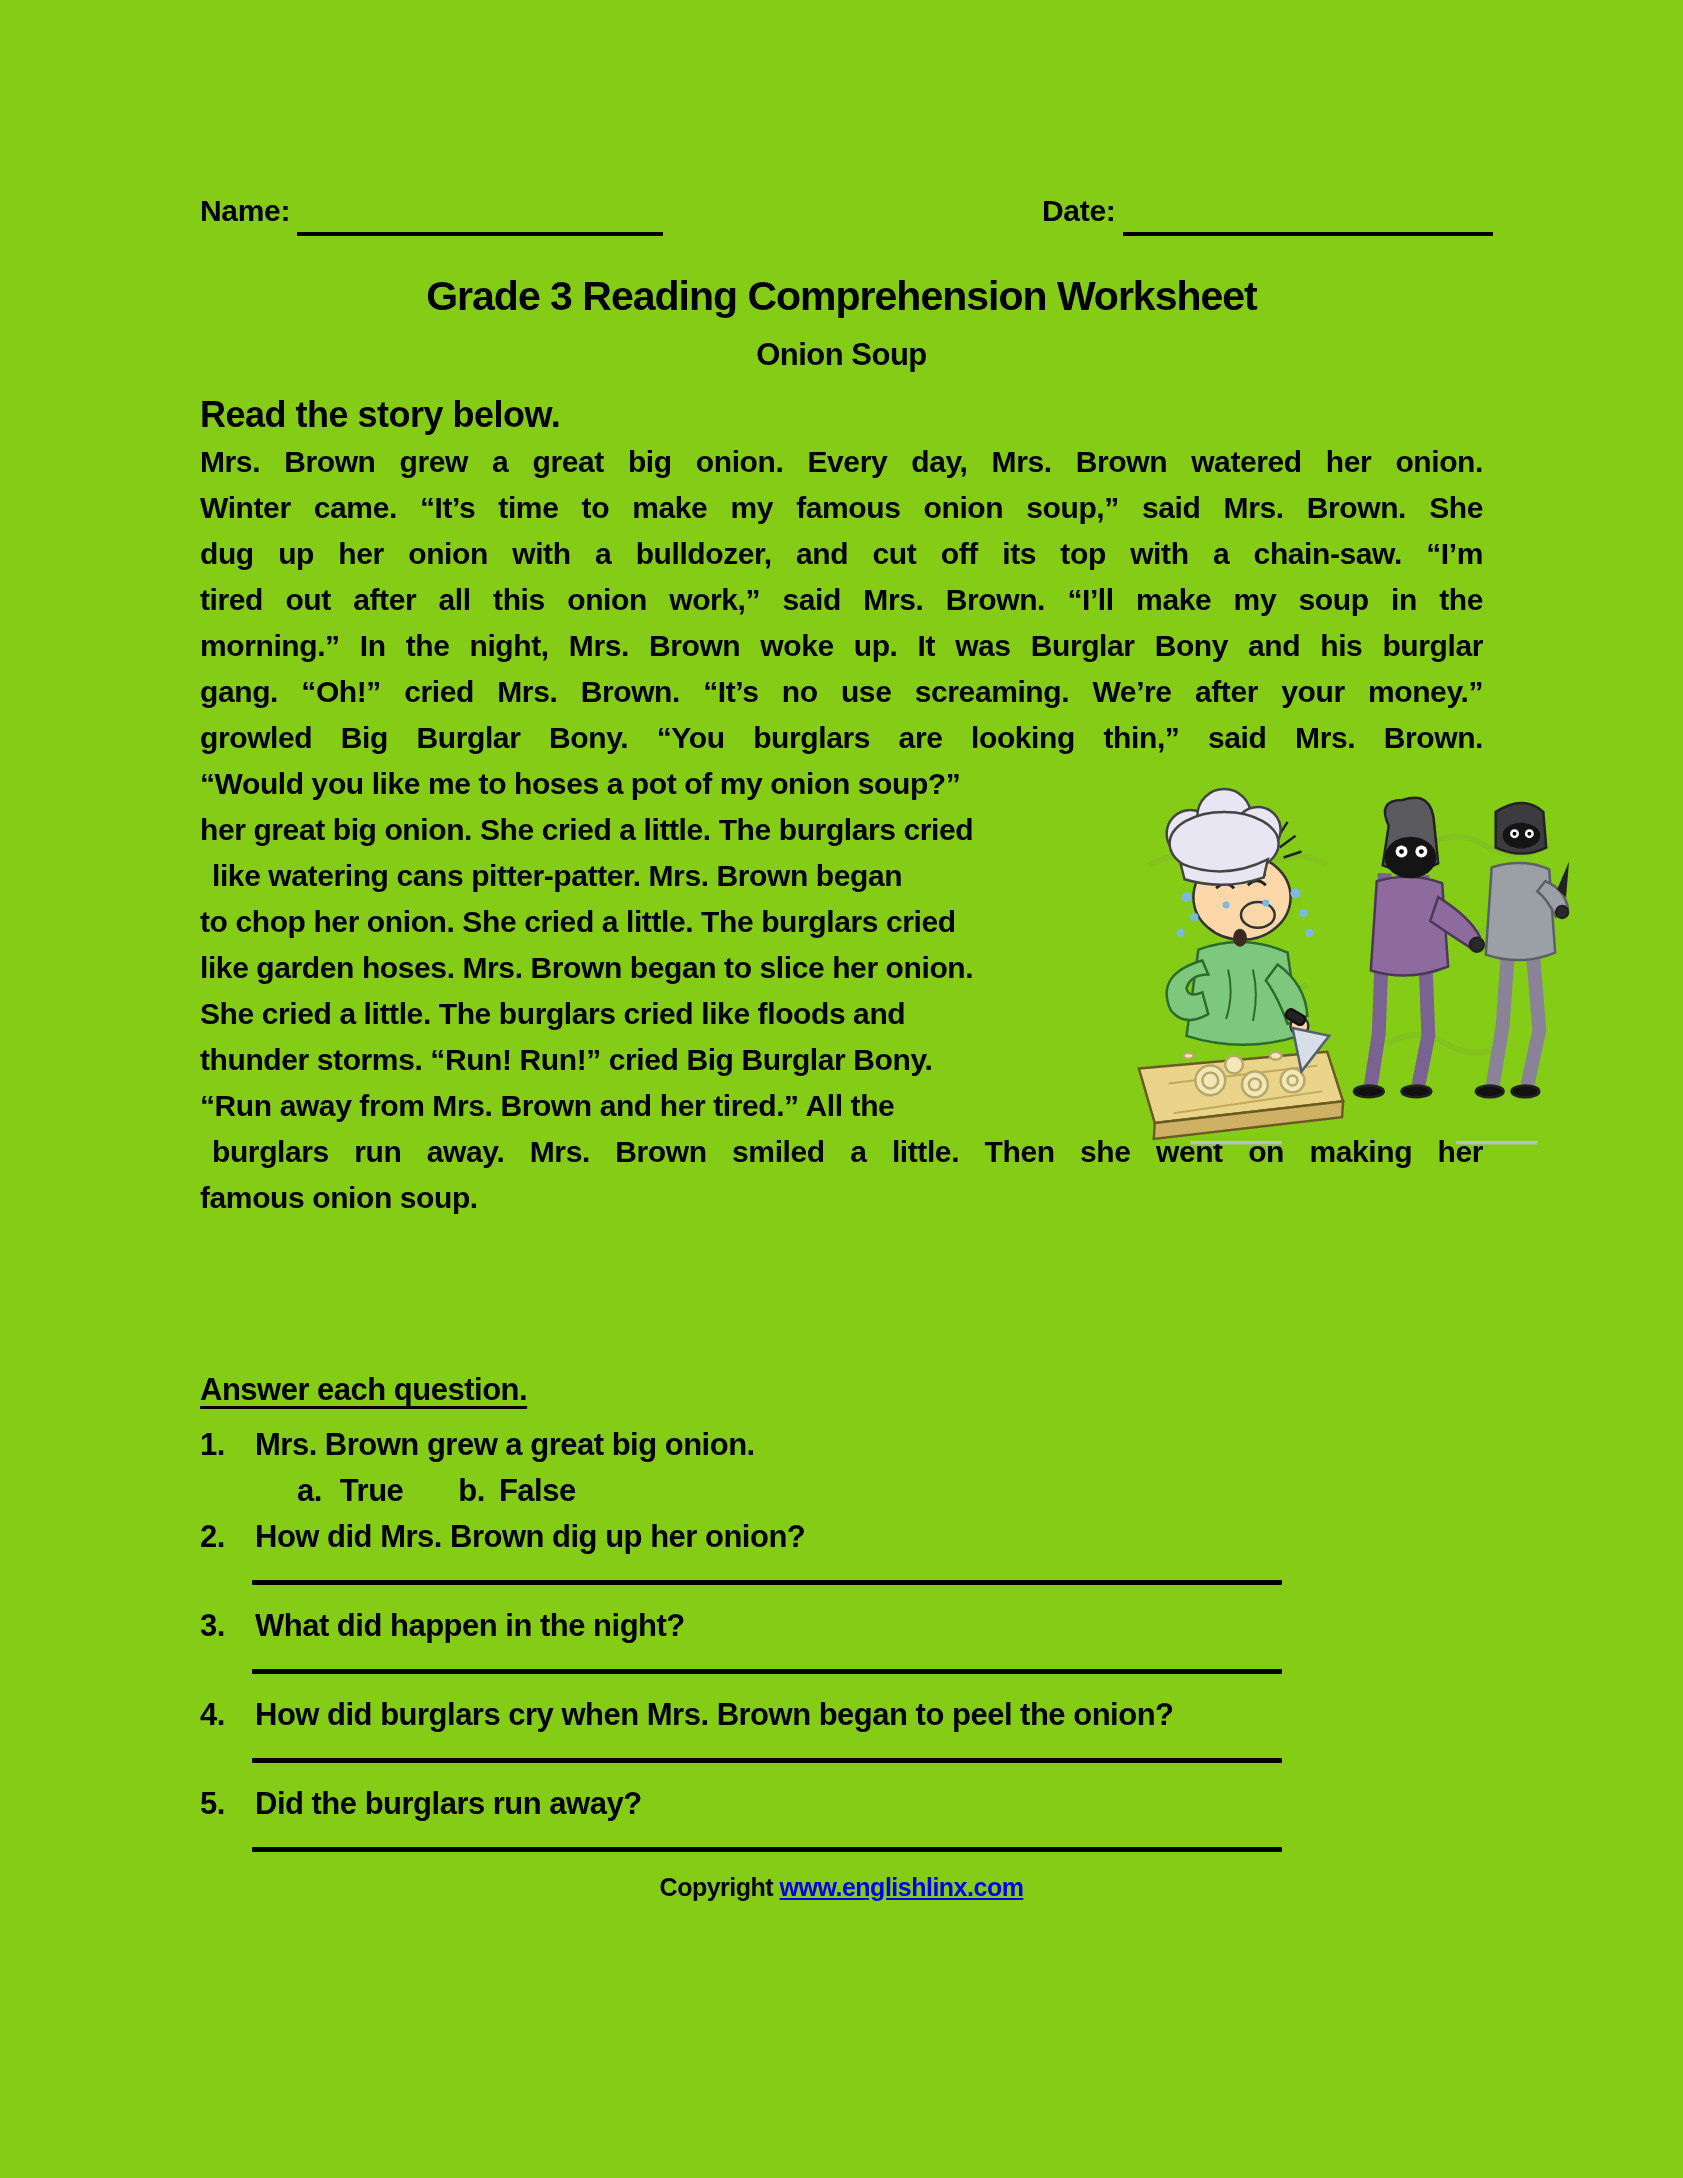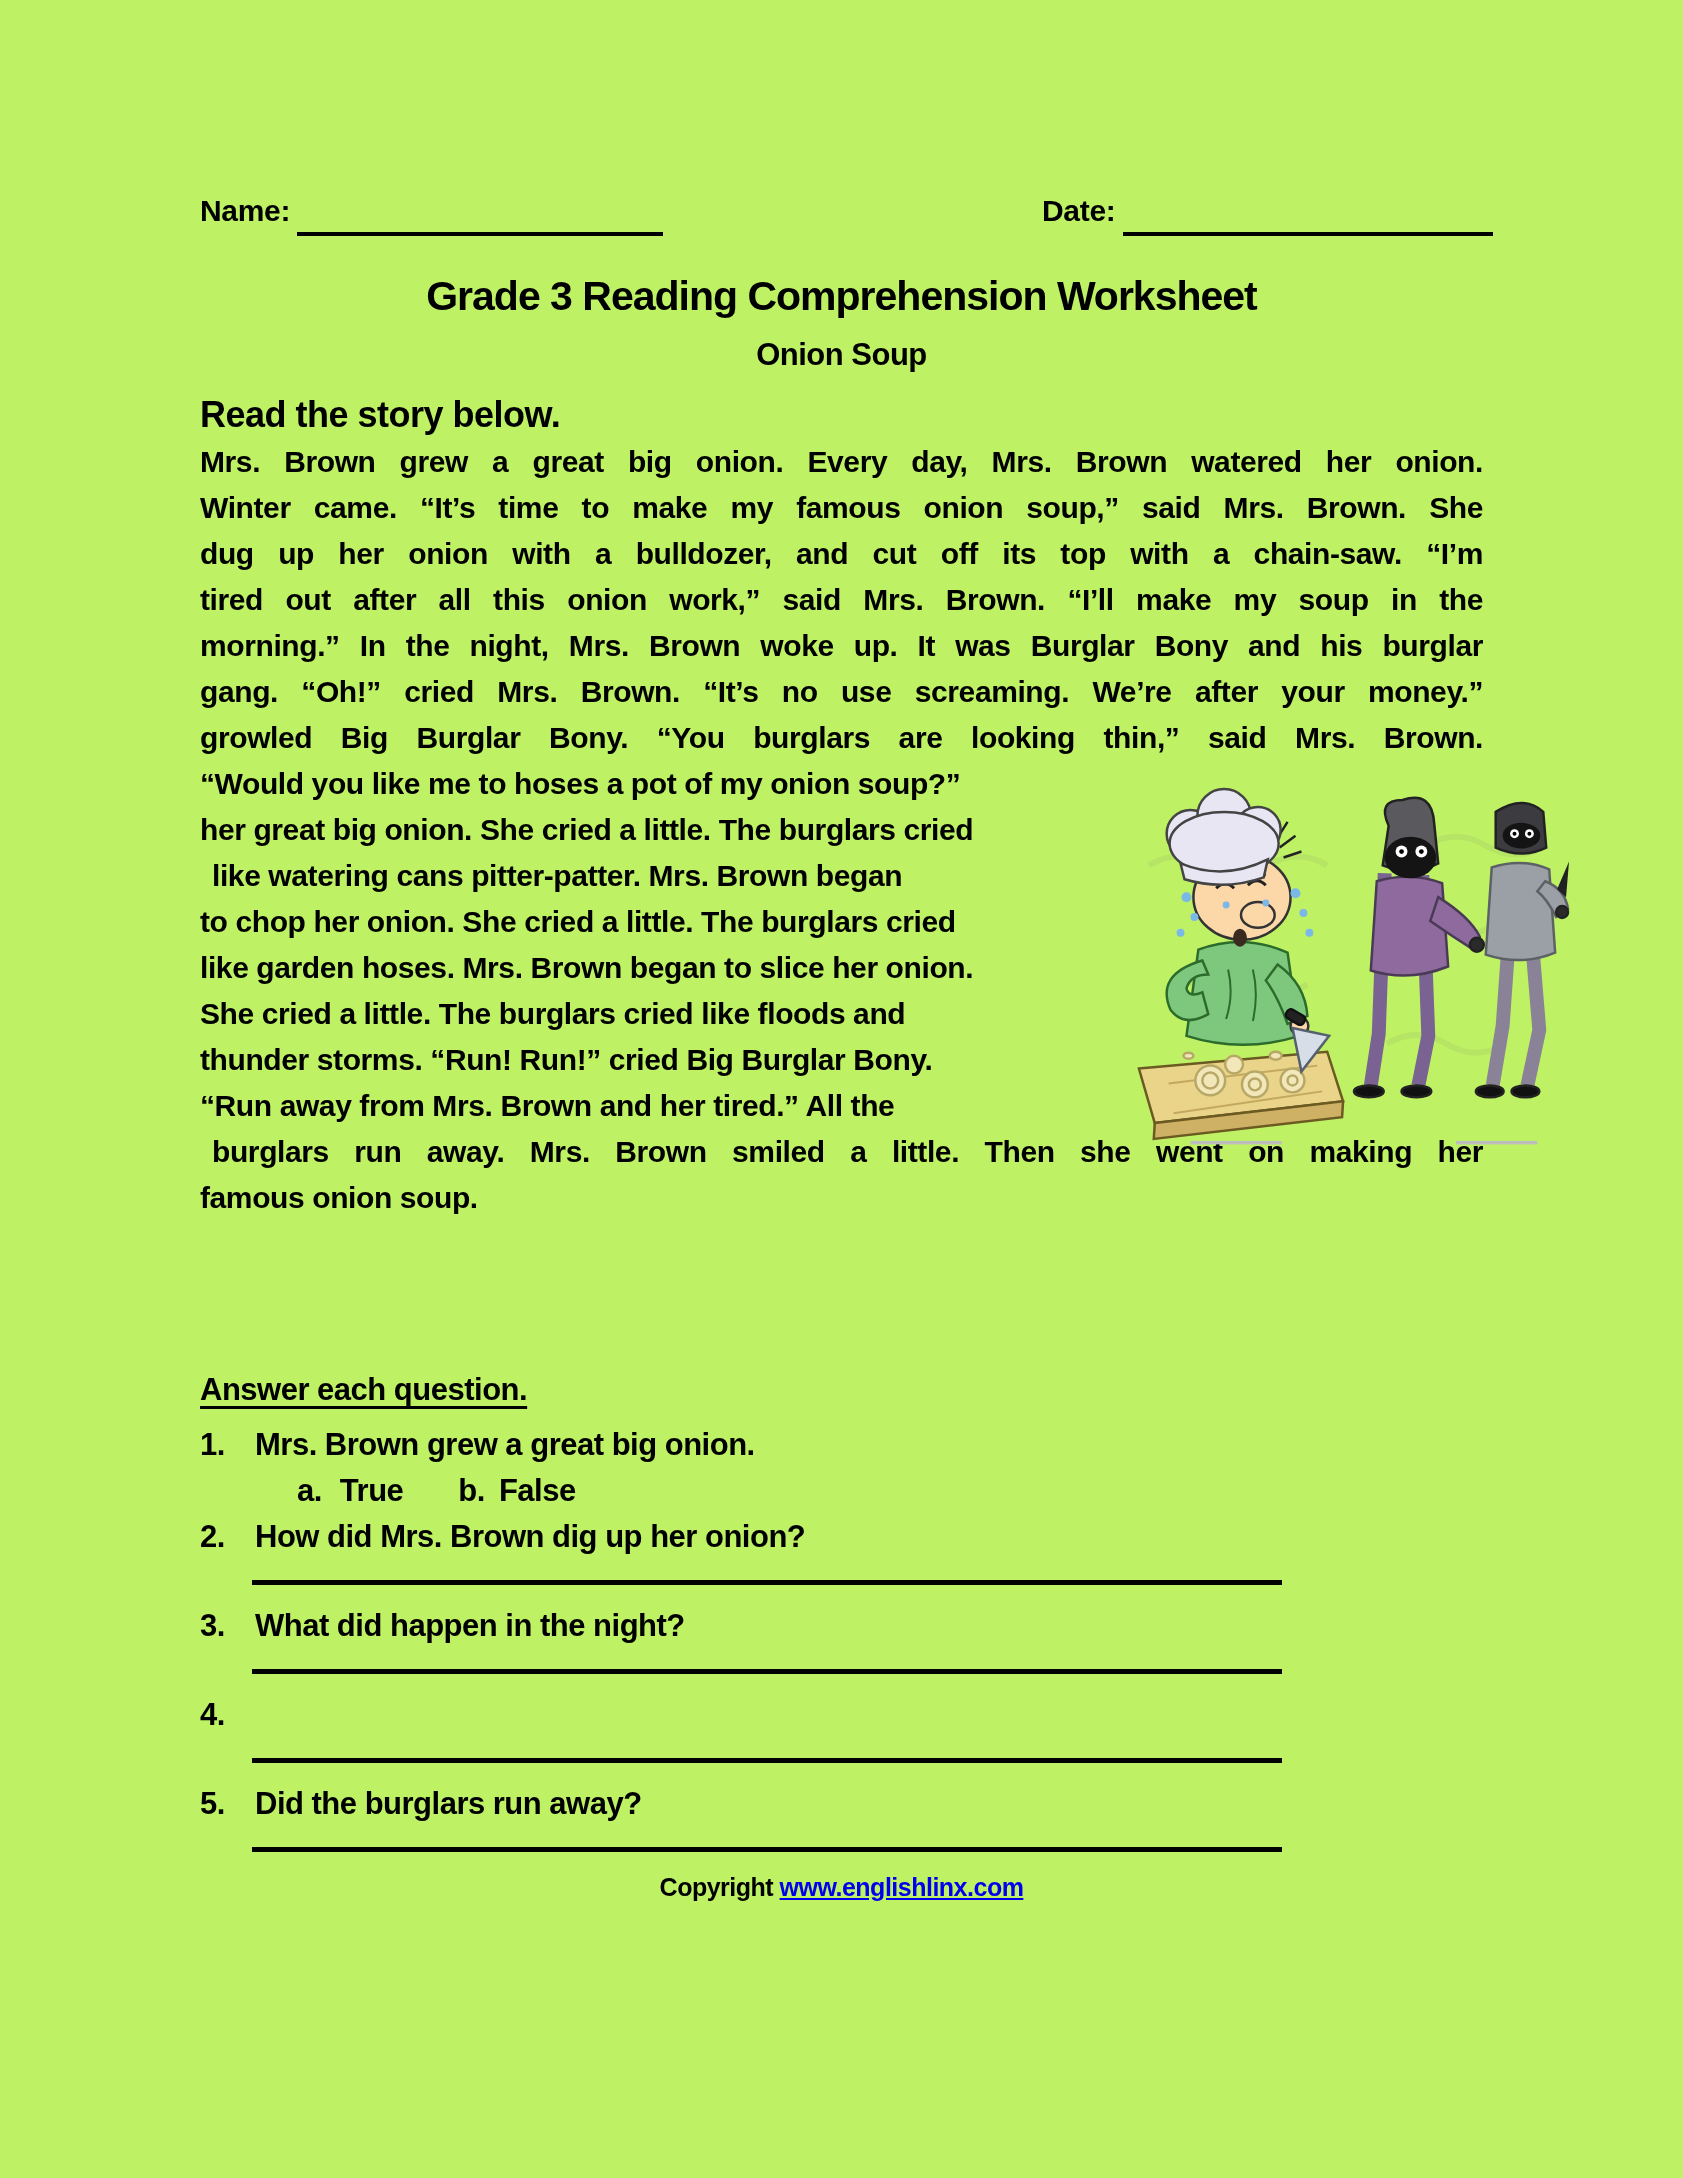--- a/index.html
+++ b/index.html
@@ -1,17 +1,17 @@
 <!DOCTYPE html>
 <html style="--c-link: #0000ee; --c-text: #000000; --c-hat: #e8e6f2; --c-skin: #fcd7a8; --c-sweater: #7dc87d; --c-board: #e9d489; --c-board_edge: #cfb165; --c-onion: #f2e7b8; --c-tears: #7ab8e8; --c-knife: #d7dee8; --c-burglar_purple: #8e6a9e; --c-burglar_pants: #7a6292; --c-burglar_gray: #9aa0a6; --c-burglar_gray_pants: #8a8296; --c-mask: #141414; --c-hood: #5a5a5e; --c-balaclava: #3c3c40;"><head>
 <meta charset="utf-8">
 <style>
   html,body{margin:0;padding:0;background:#888;}
   .page{
-    position:relative;width:1683px;height:2178px;background:#bef264;
+    position:relative;width:1683px;height:2178px;background:#84cc16;
     font-family:"Liberation Sans","DejaVu Sans",sans-serif;
     font-weight:700;color:#000;overflow:hidden;margin:0 auto;
   }
   
   .hdr-label{position:absolute;top:194px;font-size:30px;letter-spacing:-0.3px;}
   #name-label{left:200px;}
   #date-label{left:1042px;}
   .blank-line{position:absolute;top:198px;height:34px;border-bottom:4px solid #000;}
   #name-blank{left:297px;width:366px;}
   #date-blank{left:1123px;width:370px;}
@@ -201,20 +201,21 @@
           <span class="q-text">How did Mrs. Brown dig up her onion?</span>
         </div>
         <div class="answer-line"></div>
         <div class="q-row">
           <span class="q-num">3.</span>
           <span class="q-text">What did happen in the night?</span>
         </div>
         <div class="answer-line"></div>
         <div class="q-row">
           <span class="q-num">4.</span>
+          <span class="q-text">How did burglars cry when Mrs. Brown began to peel the onion?</span>
         </div>
         <div class="answer-line"></div>
         <div class="q-row">
           <span class="q-num">5.</span>
           <span class="q-text">Did the burglars run away?</span>
         </div>
         <div class="answer-line"></div>
       </div>
     <div class="copyright">
       <span>Copyright</span>

